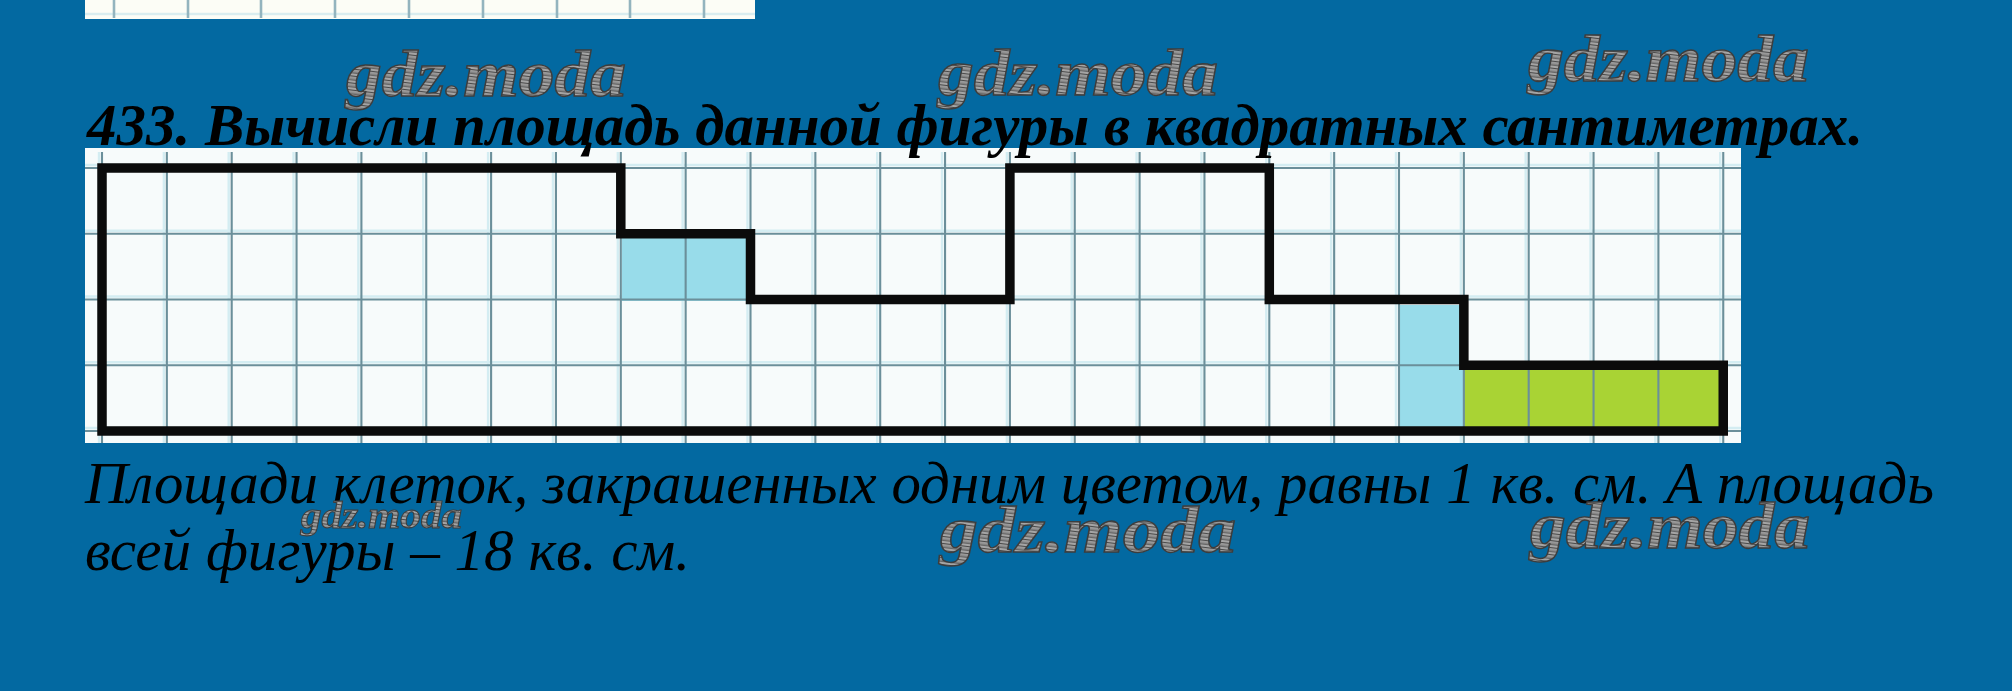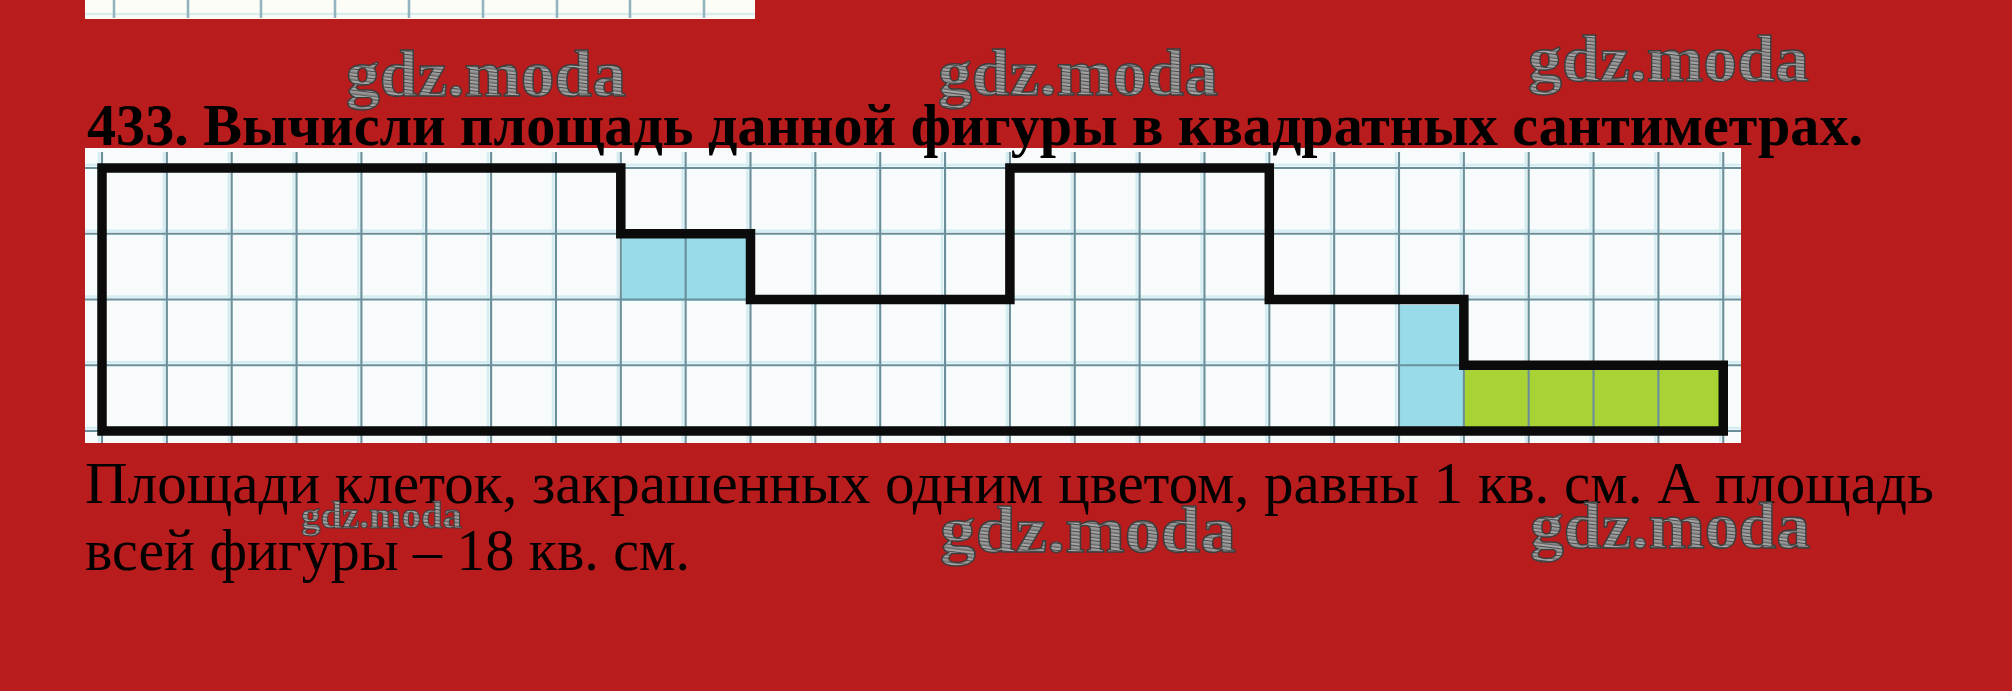--- a/index.html
+++ b/index.html
@@ -1,16 +1,16 @@
 <!DOCTYPE html>
 <html><head>
 <meta charset="utf-8">
 <style>
   html,body{margin:0;padding:0;background:#ffffff;}
-  #page{position:relative;width:2012px;height:691px;overflow:hidden;background:#b91c1c;}
+  #page{position:relative;width:2012px;height:691px;overflow:hidden;background:#0369a1;font-style:italic;}
   svg text{font-family:"Liberation Serif", serif;}
 </style>
 </head>
 <body>
 
 <div id="page">
 <svg width="2012" height="691" viewBox="0 0 2012 691">
   <defs>
     <pattern id="hatch" width="10" height="7" patternUnits="userSpaceOnUse" patternTransform="rotate(7)">
       <rect width="10" height="7" fill="#b8b8b8"></rect>

